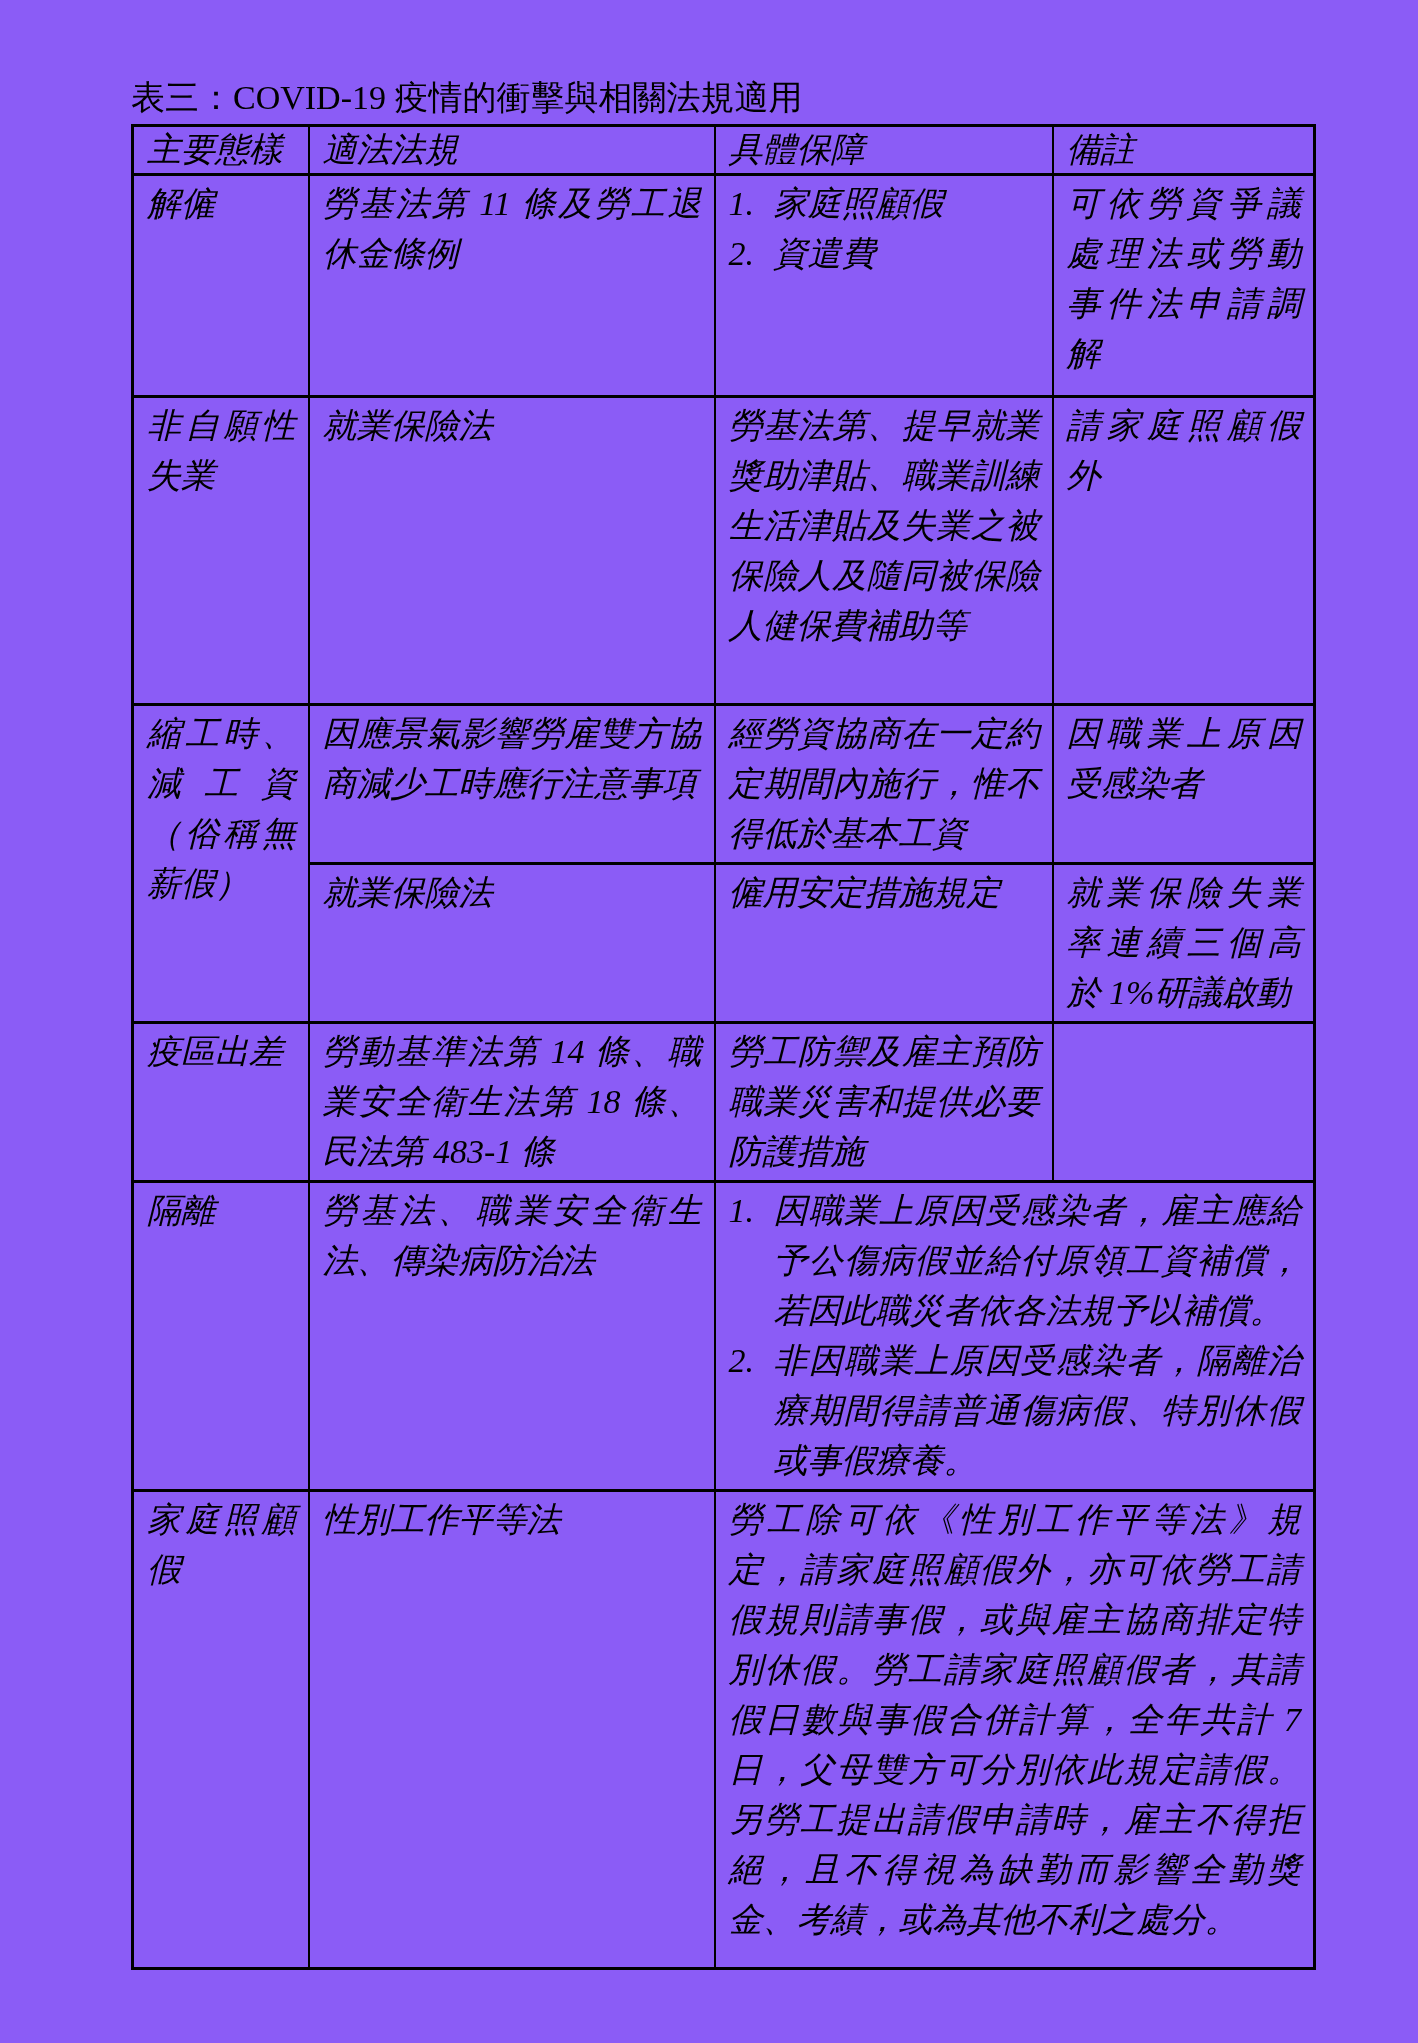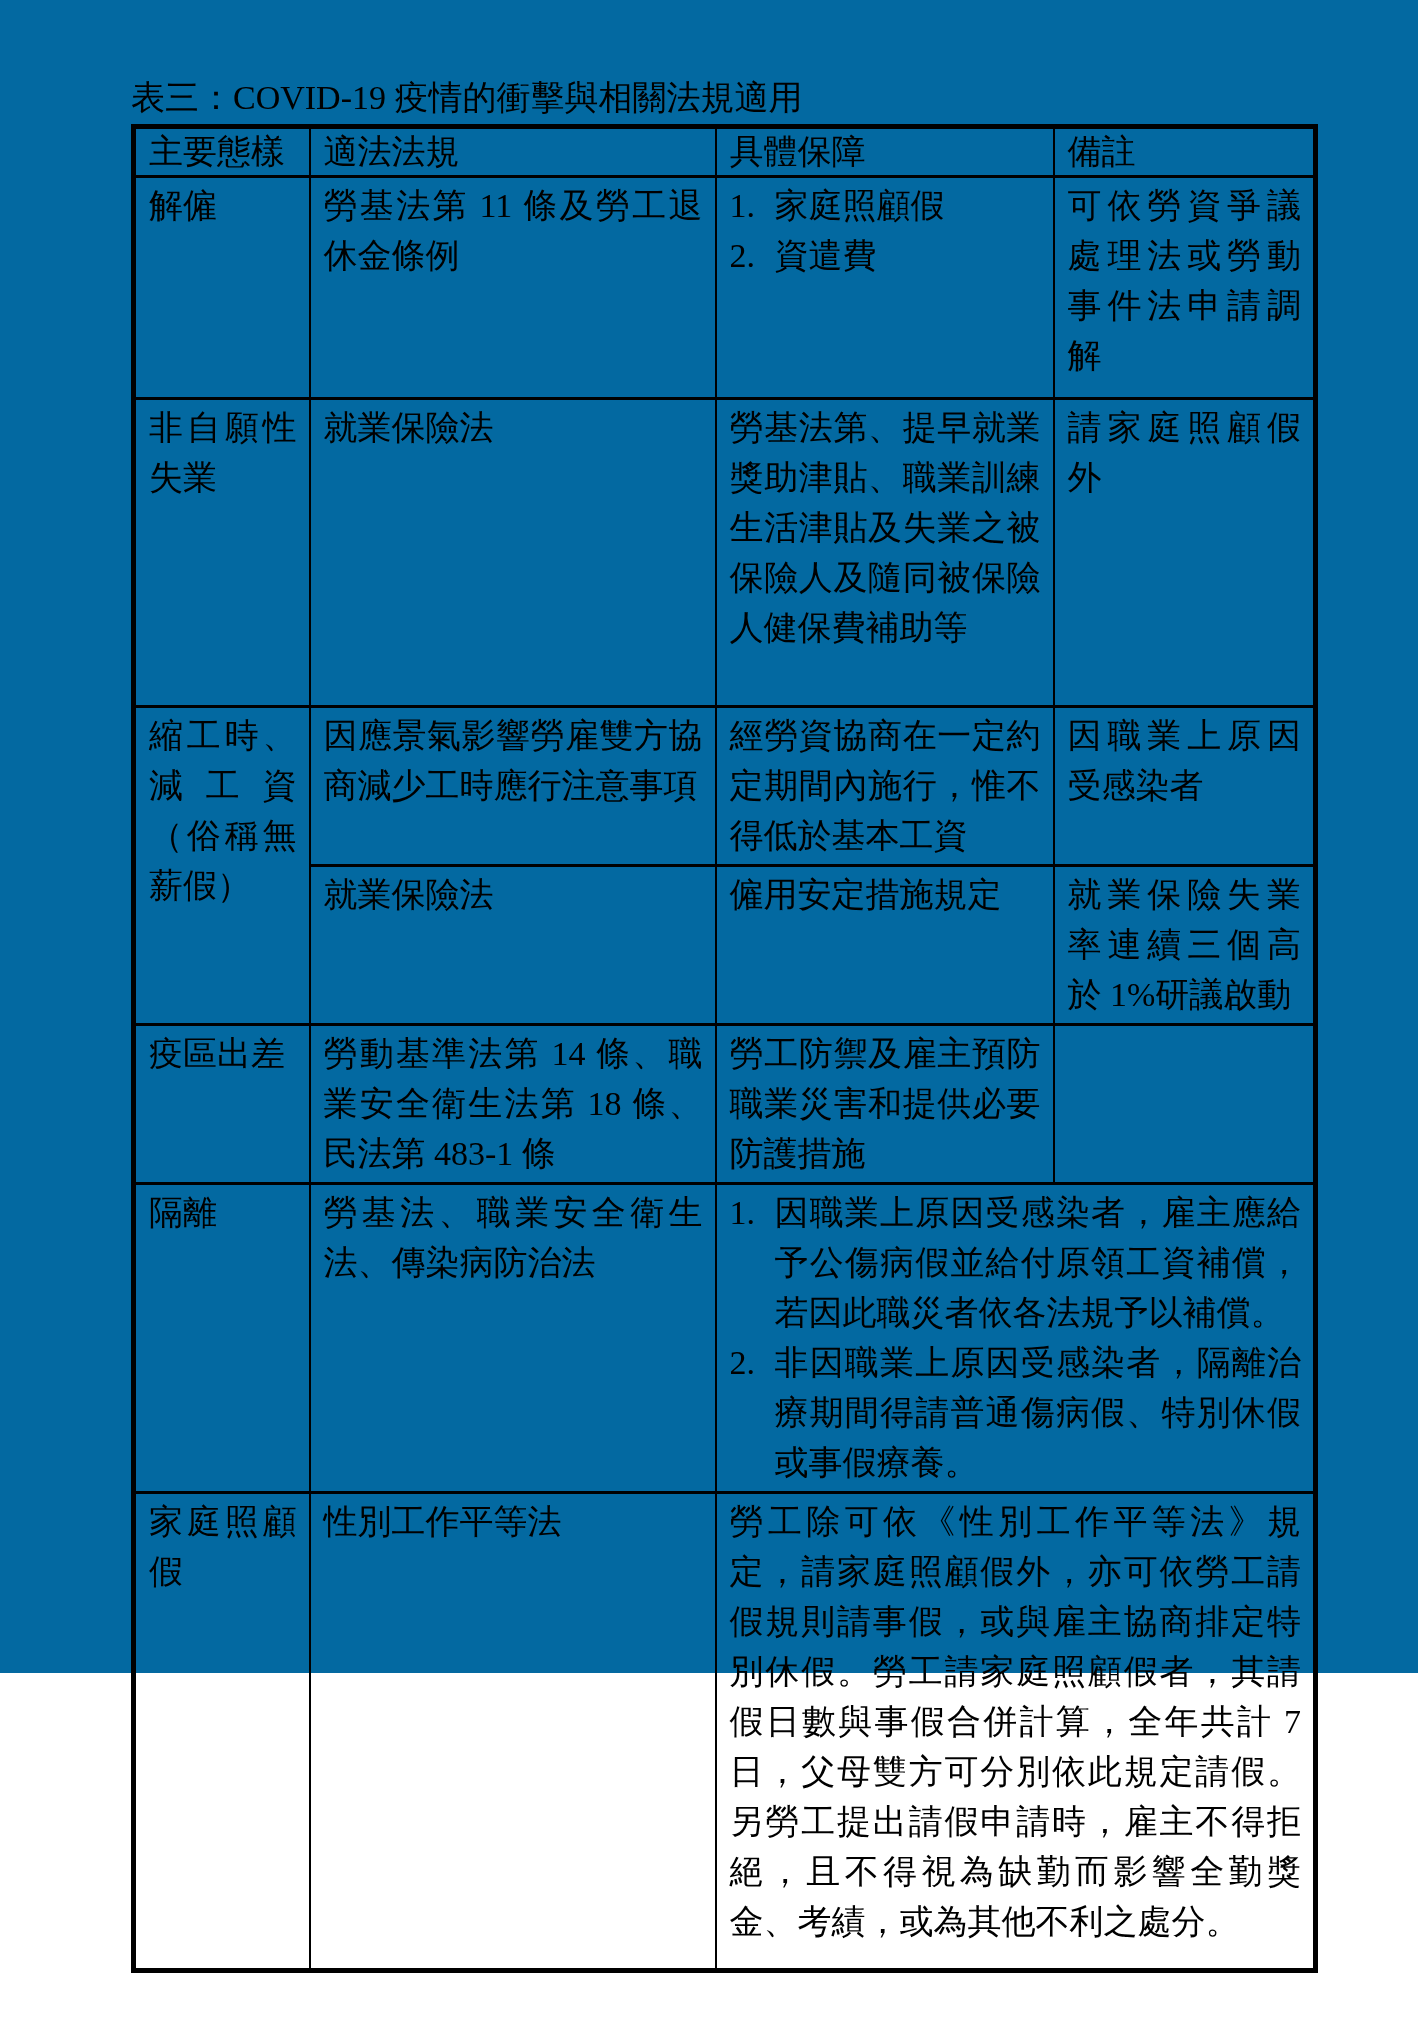--- a/index.html
+++ b/index.html
@@ -10,35 +10,36 @@
   body {
     width: 1418px;
     height: 2043px;
     overflow: hidden;
     font-family: "Liberation Serif", "DejaVu Serif", serif;
     color: #000000;
   }
   .page {
     box-sizing: border-box;
     width: 1418px;
-    height: 1673px;
+    height: 2043px;
     padding: 76px 0 0 131px;
-    background: #0369a1;
+    background: #8b5cf6;
   }
   .doc-title {
     font-size: 34px;
     line-height: 44px;
     margin-bottom: 4px;
     white-space: nowrap;
   }
   table.law-table {
     border-collapse: collapse;
     table-layout: fixed;
     width: 1182px;
-    border: 5px solid #000000;
+    border: 3px solid #000000;
+    font-style: italic;
   }
   table.law-table td {
     border: 2px solid #000;
     border-top-width: 3px;
     border-bottom-width: 3px;
     vertical-align: top;
     padding: 3px 12px 3px 13px;
     font-size: 34px;
     line-height: 50px;
     text-align: justify;

